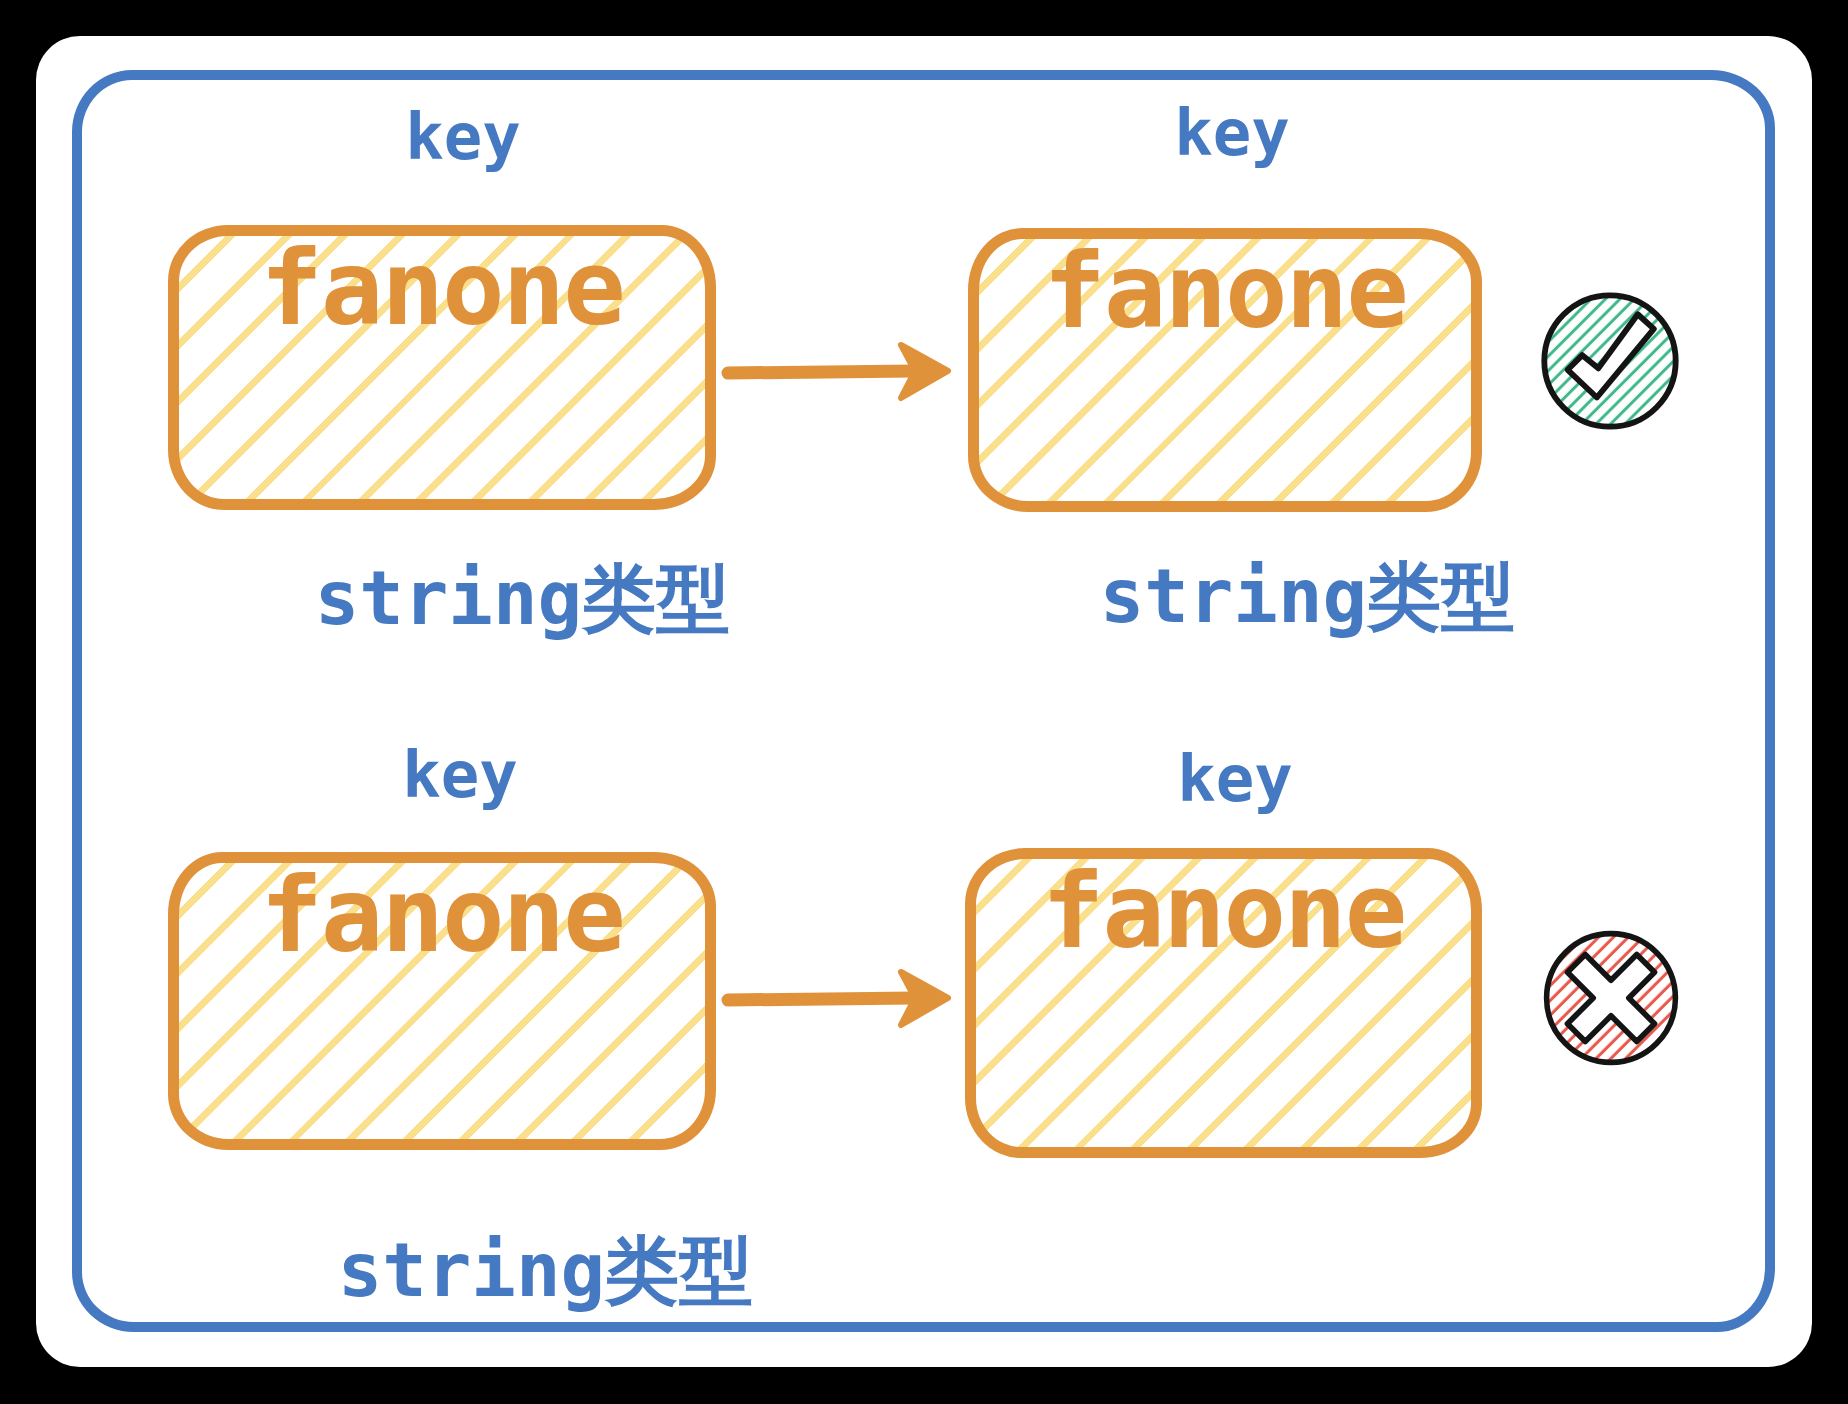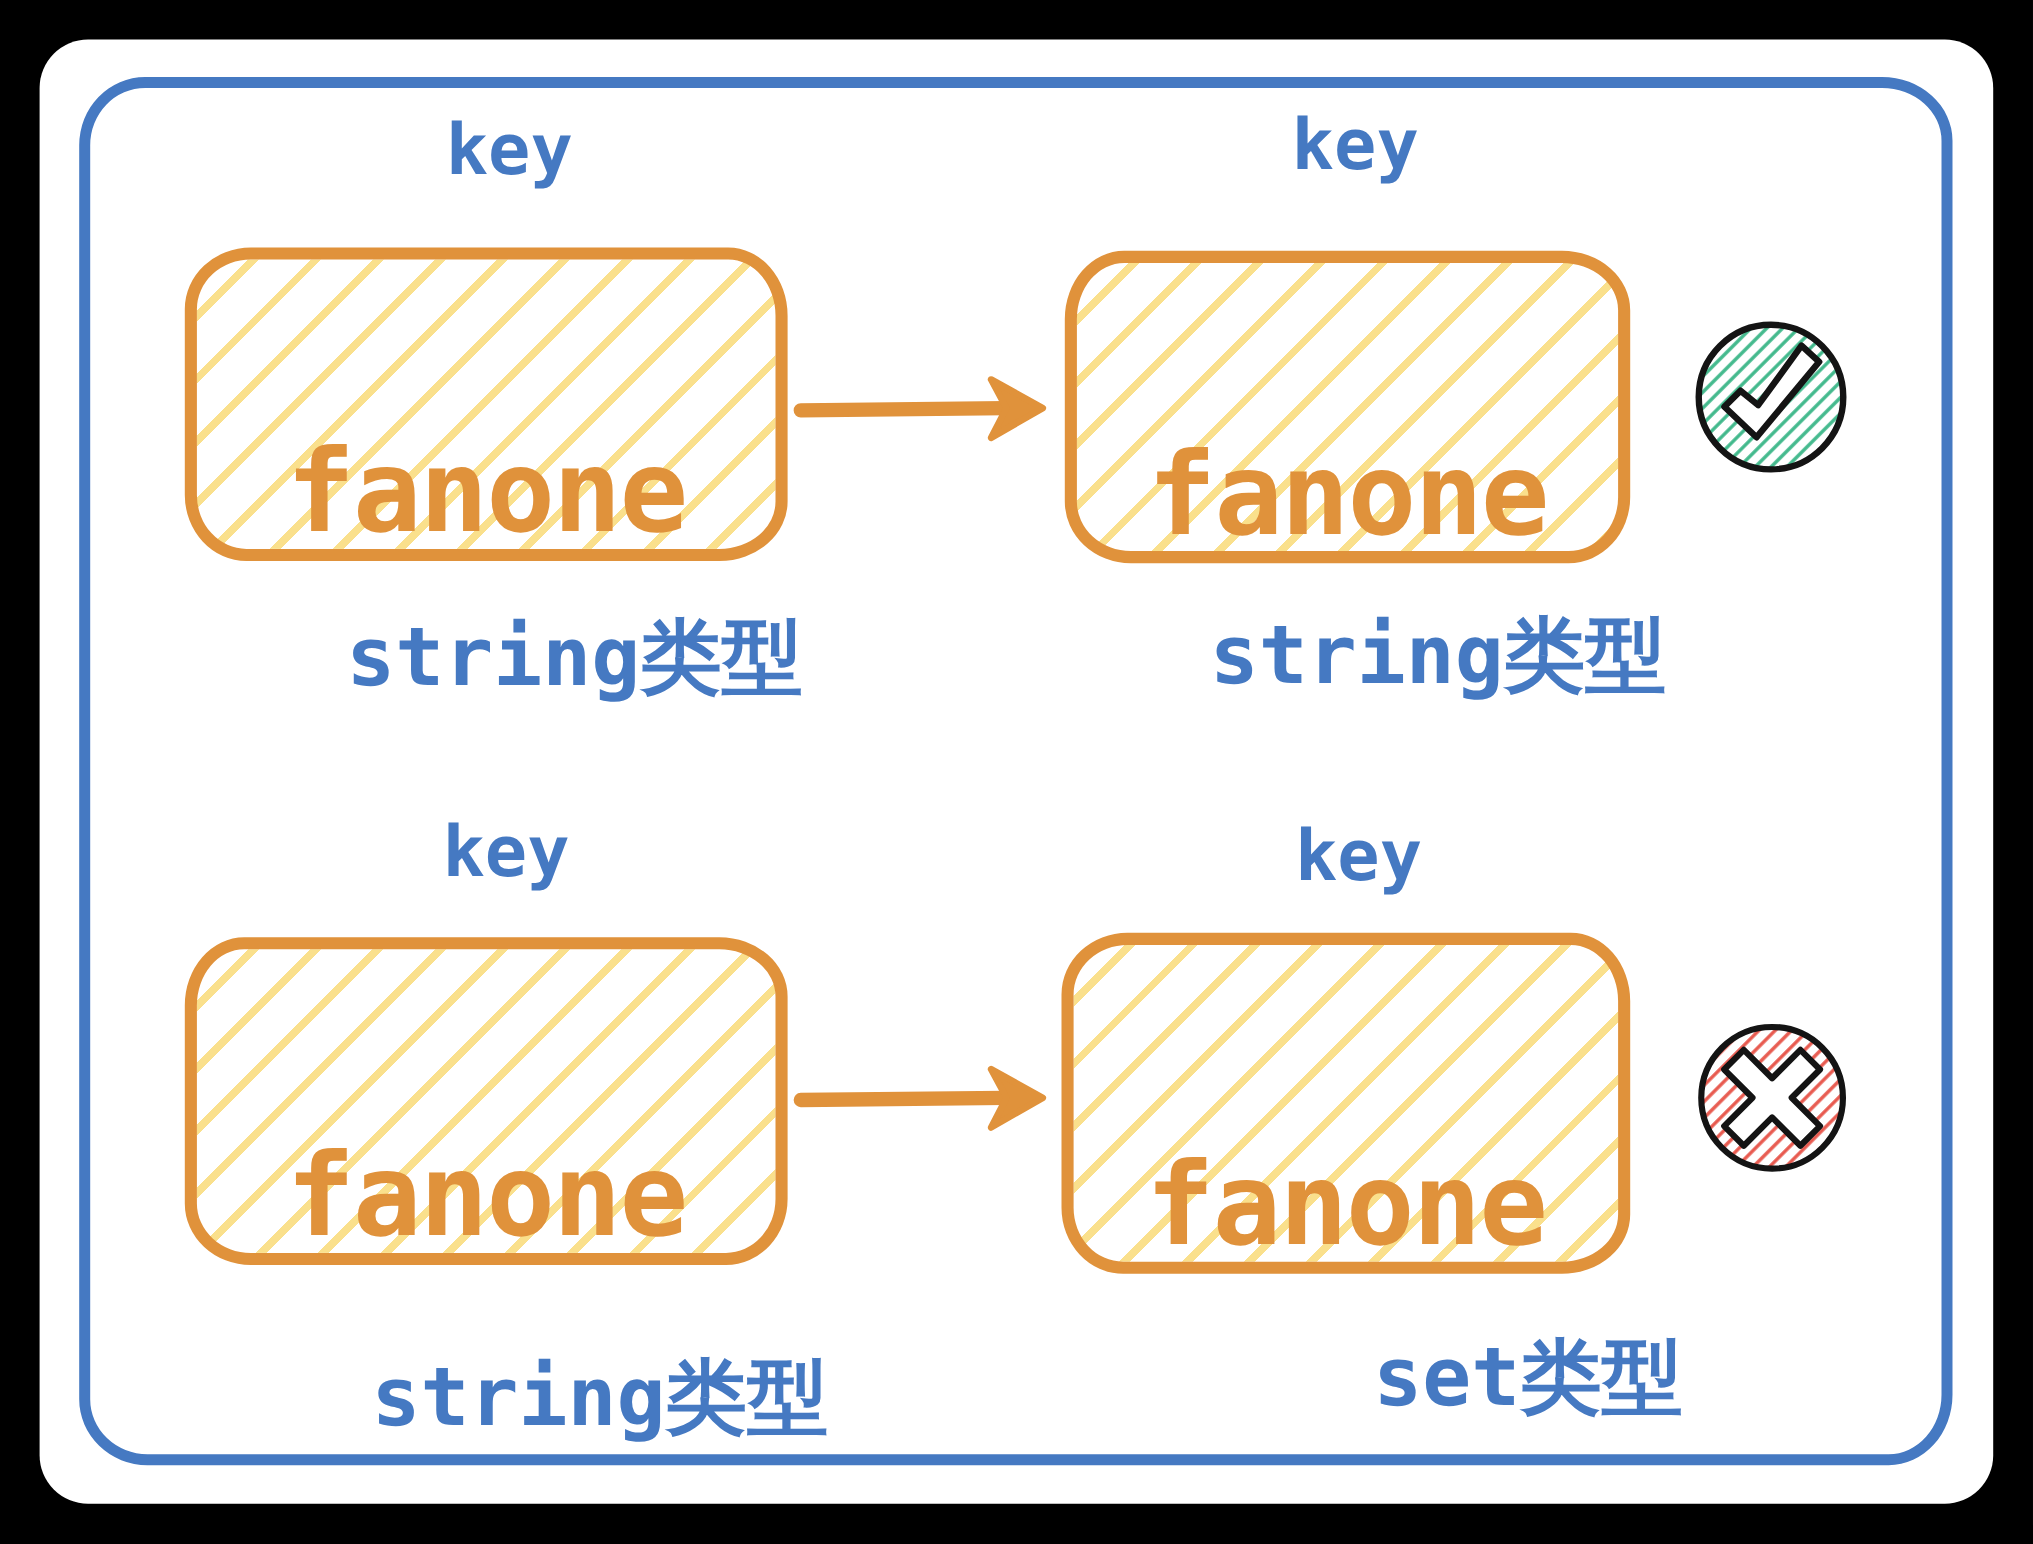--- a/index.html
+++ b/index.html
@@ -21,21 +21,21 @@
     line-height:1.1;text-align:center;width:300px;
   }
   .type-label{
     position:absolute;color:#4579c2;font-weight:bold;font-size:74px;
     line-height:1.15;text-align:right;width:550px;white-space:nowrap;
   }
   .value-box{
     position:absolute;box-sizing:border-box;border:11px solid #e0923b;
     background-color:#fff;
     background-image:repeating-linear-gradient(135deg, rgba(0,0,0,0) 0 33px, #fae08c 33px 40px);
-    display:flex;align-items:flex-end;justify-content:center;
+    display:flex;align-items:flex-start;justify-content:center;
   }
   .bx-a{border-radius:60px 54px 62px 56px / 56px 62px 54px 60px;}
   .bx-b{border-radius:54px 62px 56px 60px / 62px 54px 60px 56px;}
   .value-box .value{
     color:#e0923b;font-size:104px;font-weight:bold;line-height:1;letter-spacing:-2px;
   }
   .arrow,.status-icon{position:absolute;}
 </style>
 </head>
 <body>
@@ -95,14 +95,13 @@
       <pattern id="hatch-red" patternUnits="userSpaceOnUse" width="7.5" height="7.5" patternTransform="rotate(45)">
         <line x1="3.7" y1="-1" x2="3.7" y2="8.5" stroke="#e85a4f" stroke-width="2.2"></line>
       </pattern>
     </defs>
     <circle cx="50" cy="50" r="46" fill="#ffffff"></circle>
     <circle cx="50" cy="50" r="46" fill="url(#hatch-red)" stroke="#141414" stroke-width="4"></circle>
     <polygon transform="rotate(45 50 50)" points="41,15 59,15 59,41 85,41 85,59 59,59 59,85 41,85 41,59 15,59 15,41 41,41" fill="#ffffff" stroke="#141414" stroke-width="4" stroke-linejoin="round"></polygon>
   </svg>
 
   <div class="type-label" style="left:203px;top:1228px;">string类型</div>
-  <div class="type-label" style="left:980px;top:1210px;">set类型</div>
 </div>
 
 </body></html>

